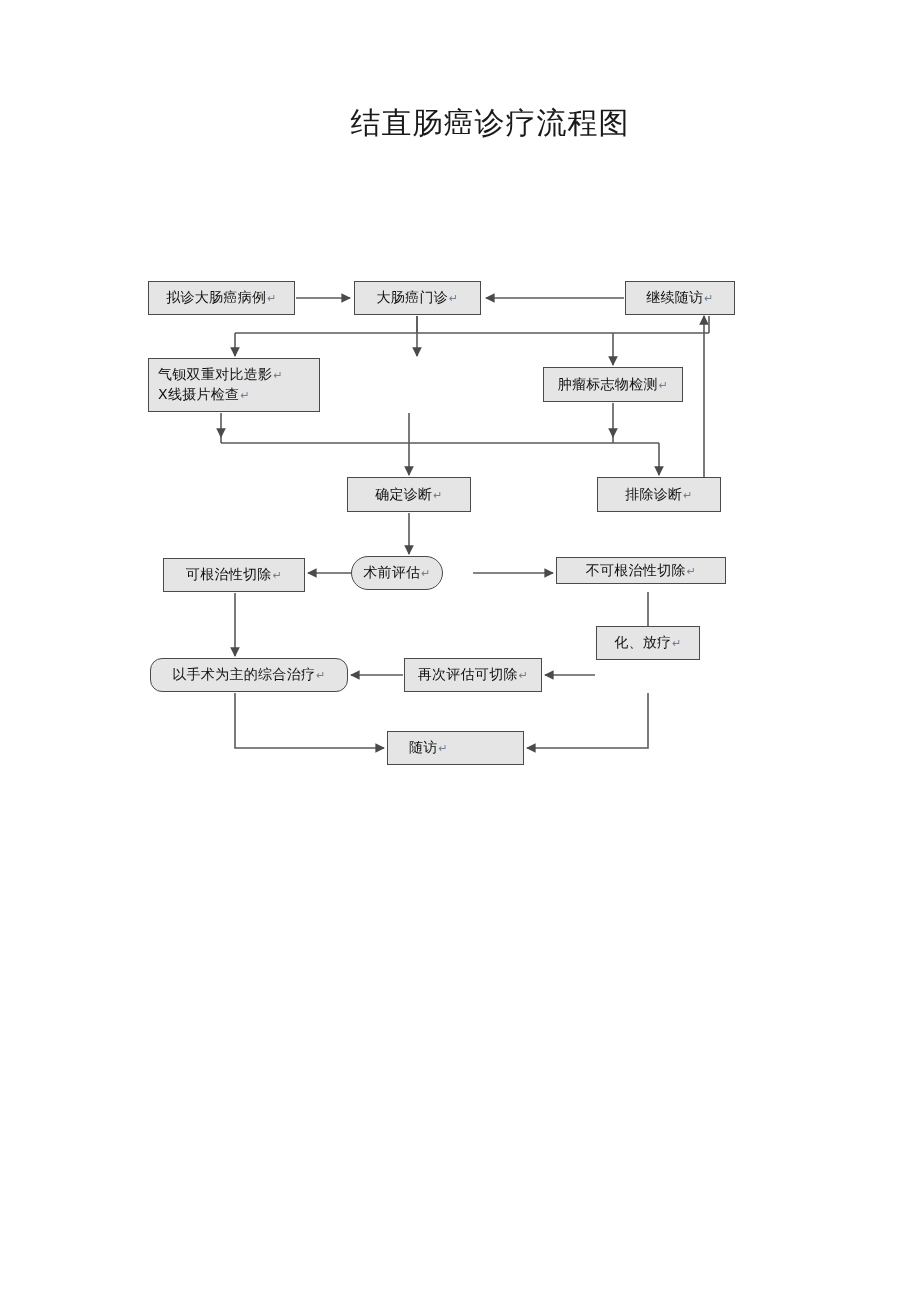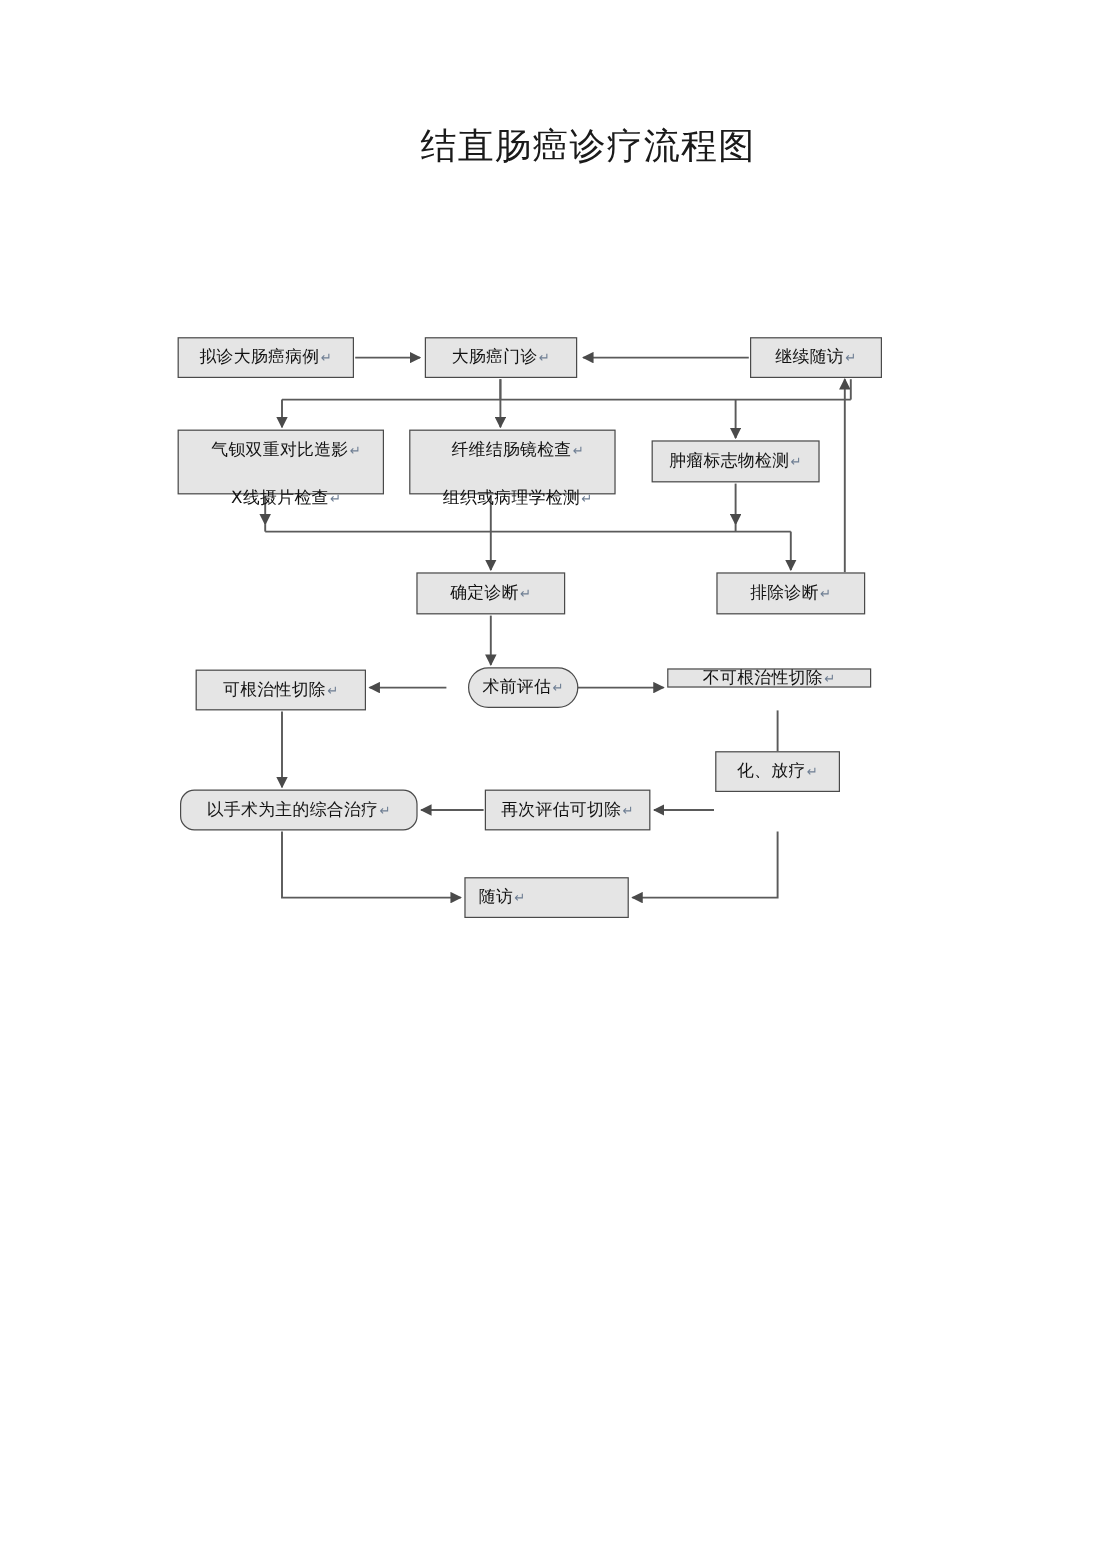--- a/index.html
+++ b/index.html
@@ -76,26 +76,25 @@
   .node .line {
     display: block;
     width: 100%;
     text-align: center;
   }
   .node.two-line {
     align-items: flex-start;
     padding-left: 9px;
   }
   .node.two-line .line {
-    text-align: center;
-    margin-top: 21px;
+    text-align: left;
   }
   .node.left-text {
     align-items: flex-start;
-    padding-left: 11px;
+    padding-left: 21px;
   }
   .node.left-text .line {
     text-align: left;
   }
 
   .pilcrow {
     font-size: 11px;
     color: #6f7f94;
     vertical-align: baseline;
     padding-left: 1px;
@@ -177,46 +176,42 @@
 
     <div class="node" style="left:625px; top:281px; width:110px; height:34px;">
       <span class="line"><span>继续随访</span><span class="pilcrow">↵</span></span>
     </div>
 
     <div class="node two-line" style="left:148px; top:358px; width:172px; height:54px;">
       <span class="line"><span>气钡双重对比造影</span><span class="pilcrow">↵</span></span>
       <span class="line"><span>X线摄片检查</span><span class="pilcrow">↵</span></span>
     </div>
 
-    <div class="node two-line" style="left:341px; top:358px; width:172px; height:54px;">
-      <span class="line"><span>纤维结肠镜检查</span><span class="pilcrow">↵</span></span>
-      <span class="line"><span>组织或病理学检测</span><span class="pilcrow">↵</span></span>
-    </div>
 
     <div class="node" style="left:543px; top:367px; width:140px; height:35px;">
       <span class="line"><span>肿瘤标志物检测</span><span class="pilcrow">↵</span></span>
     </div>
 
     <div class="node" style="left:347px; top:477px; width:124px; height:35px;">
       <span class="line"><span>确定诊断</span><span class="pilcrow">↵</span></span>
     </div>
 
     <div class="node" style="left:597px; top:477px; width:124px; height:35px;">
       <span class="line"><span>排除诊断</span><span class="pilcrow">↵</span></span>
     </div>
 
     <div class="node" style="left:163px; top:558px; width:142px; height:34px;">
       <span class="line"><span>可根治性切除</span><span class="pilcrow">↵</span></span>
     </div>
 
-    <div class="node" style="left:390px; top:556px; width:92px; height:34px;border-radius:17px;">
+    <div class="node" style="left:351px; top:556px; width:92px; height:34px;border-radius:17px;">
       <span class="line"><span>术前评估</span><span class="pilcrow">↵</span></span>
     </div>
 
-    <div class="node" style="left:556px; top:557px; width:170px; height:16px;">
+    <div class="node" style="left:556px; top:557px; width:170px; height:27px;">
       <span class="line"><span>不可根治性切除</span><span class="pilcrow">↵</span></span>
     </div>
 
     <div class="node" style="left:150px; top:658px; width:198px; height:34px;border-radius:12px;">
       <span class="line"><span>以手术为主的综合治疗</span><span class="pilcrow">↵</span></span>
     </div>
 
     <div class="node" style="left:404px; top:658px; width:138px; height:34px;">
       <span class="line"><span>再次评估可切除</span><span class="pilcrow">↵</span></span>
     </div>

